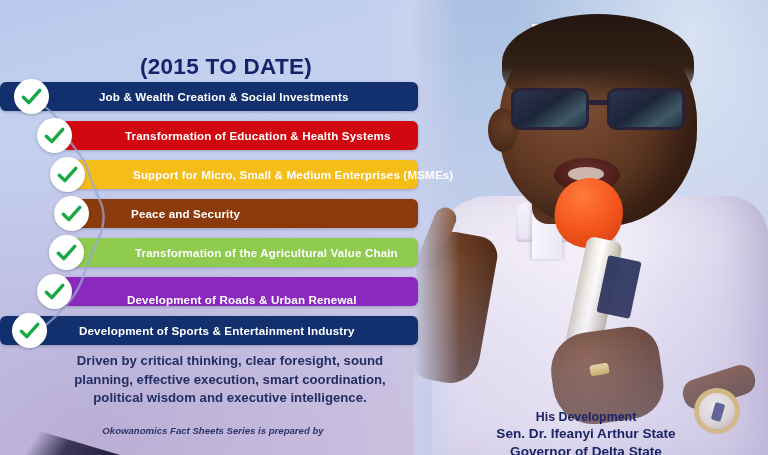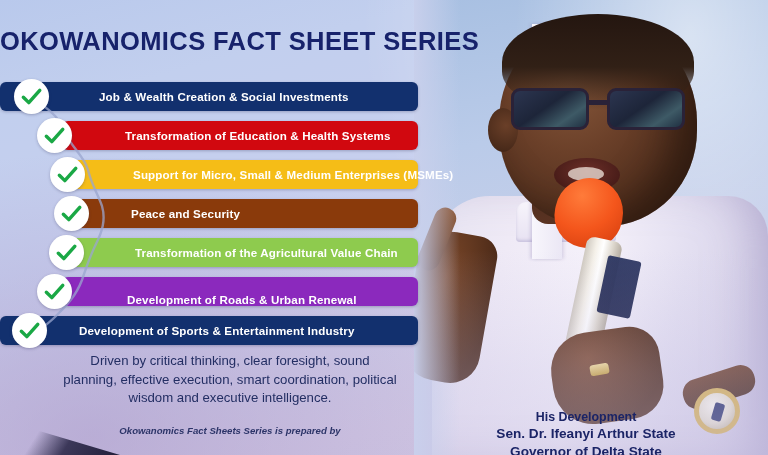--- a/index.html
+++ b/index.html
@@ -174,24 +174,24 @@
     z-index:3;display:flex;align-items:center;justify-content:center;
   }
   .check svg{width:23px;height:23px;display:block;}
 
   
   .connector{position:absolute;left:0;top:82px;width:120px;height:262px;z-index:1;}
 
   
   .tagline{
     position:absolute;left:62px;top:352px;width:336px;text-align:center;
-    color:#232e63;font-size:13.2px;line-height:1.42;font-weight:normal;
+    color:#232e63;font-size:13.2px;line-height:1.42;font-weight:bold;
   }
   .prepared{
-    position:absolute;left:62px;top:424px;width:336px;text-align:center;
+    position:absolute;left:45px;top:424px;width:336px;text-align:center;
     color:#2c3468;font-size:9.6px;line-height:1.42;font-style:italic;font-weight:bold;
   }
 
   
   .credit{
     position:absolute;left:404px;top:409px;width:364px;text-align:center;
     color:#1b2466;font-weight:bold;line-height:1.30;z-index:5;
   }
   .credit .l1{font-size:12.4px;}
   .credit .l2{font-size:13.6px;}
@@ -233,21 +233,21 @@
 
     <div class="wrist"></div>
     <div class="watch"></div>
 
     <div class="photo-haze"></div>
     <div class="photo-edge"></div>
   </div>
 
   <div class="corner-wedge"></div>
 
-  <div class="title">OKOWANOMICS FACT SHEET SERIES</div>
+  <div class="subtitle">(2015 TO DATE)</div>
 
   <svg class="connector" viewBox="0 0 120 262">
     <path d="M30 16 C 58 30, 62 44, 66 52 C 72 66, 84 74, 88 88
              C 92 104, 98 112, 102 124 C 106 138, 102 150, 96 162
              C 90 174, 86 186, 82 198 C 76 214, 66 224, 56 234
              C 46 244, 36 250, 30 256" fill="none" stroke="#9aa6cf" stroke-width="2.4" opacity=".75"></path>
   </svg>
 
   <div class="bars">
 

